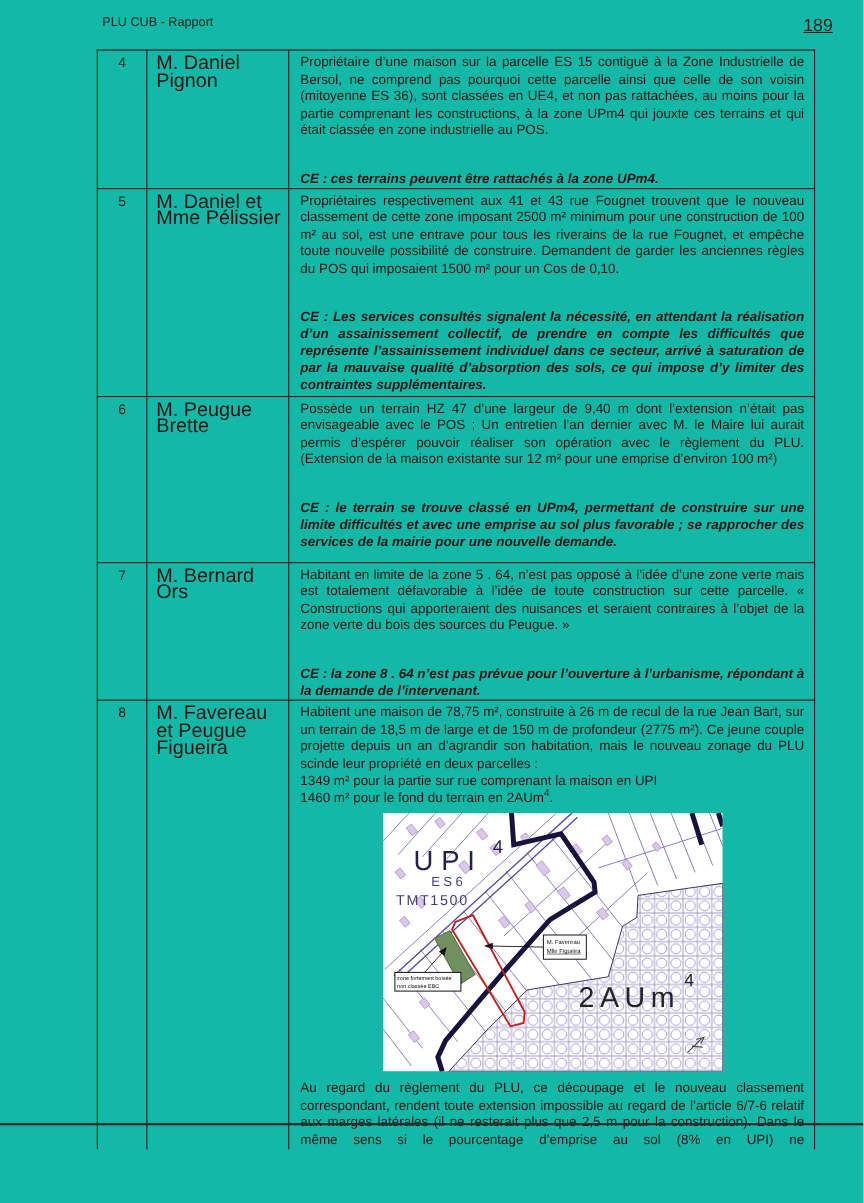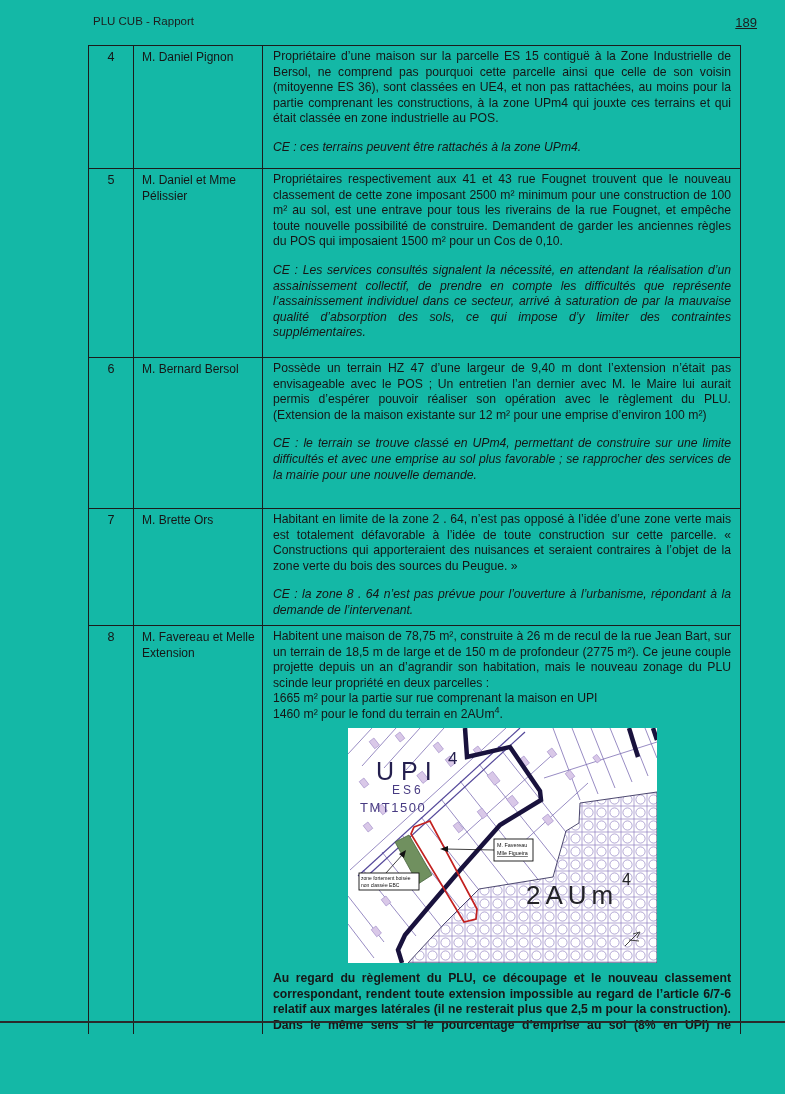--- a/index.html
+++ b/index.html
@@ -1,28 +1,28 @@
 <!DOCTYPE html>
 <html><head>
 <meta charset="utf-8">
 <style>
   html,body{margin:0;padding:0;background:#e8e8e6;}
   .page{position:relative;width:785px;height:1094px;background:#14b8a6;
         font-family:"Liberation Sans",sans-serif;color:#161616;overflow:hidden;}
   .hdr-left{position:absolute;left:93px;top:15px;font-size:11.5px;color:#1d1d1d;}
-  .hdr-right{position:absolute;right:28px;top:15px;font-size:13px;color:#1d1d1d;text-decoration:underline;}
+  .hdr-right{position:absolute;right:28px;top:15px;font-size:16px;color:#1d1d1d;text-decoration:underline;}
   table.main{position:absolute;left:88px;top:45px;width:653px;border-collapse:collapse;table-layout:fixed;}
   table.main td{border:1.6px solid #1c1c1c;vertical-align:top;overflow:hidden;}
   td.numcol{width:42px;text-align:center;font-size:12.6px;padding-top:4px;}
-  td.namecol{width:115px;font-size:12px;line-height:15.6px;padding:4px 5px 0 8px;margin-top:16px;}
+  td.namecol{width:115px;font-size:18px;line-height:15.6px;padding:4px 5px 0 8px;margin-top:16px;}
   td.bodycol{font-size:12.2px;line-height:15.6px;padding:3px 9px 0 10px;}
   td.bodycol p{margin:0;text-align:justify;}
-  td.bodycol p.ce{font-style:italic;margin-top:13px;}
+  td.bodycol p.ce{font-style:italic;margin-top:28px;font-weight:bold;}
   td.bodycol .plainline{text-align:left;}
-  td.bodycol p.cut{text-align-last:justify;font-weight:bold;}
+  td.bodycol p.cut{text-align-last:justify;}
   tr.lastrow td{border-bottom:none;}
   sup.s4{font-size:9px;line-height:0;vertical-align:super;}
   .maphold{width:309px;margin:5px auto 4px auto;}
   .pagecut{position:absolute;left:0;top:1021px;width:785px;border-top:2px solid #2a2a2a;}
   svg text{font-family:"Liberation Sans",sans-serif;}
 </style>
 </head>
 <body>
 
 <div class="page">
@@ -46,42 +46,42 @@
       <td class="numcol">5</td>
       <td class="namecol">M. Daniel et Mme Pélissier</td>
       <td class="bodycol">
         <p>Propriétaires respectivement aux 41 et 43 rue Fougnet trouvent que le nouveau classement de cette zone imposant 2500 m² minimum pour une construction de 100 m² au sol, est une entrave pour tous les riverains de la rue Fougnet, et empêche toute nouvelle possibilité de construire. Demandent de garder les anciennes règles du POS qui imposaient 1500 m² pour un Cos de 0,10.</p>
         <p class="ce">CE : Les services consultés signalent la nécessité, en attendant la réalisation d’un assainissement collectif, de prendre en compte les difficultés que représente l’assainissement individuel dans ce secteur, arrivé à saturation de par la mauvaise qualité d’absorption des sols, ce qui impose d’y limiter des contraintes supplémentaires.</p>
       </td>
     </tr>
 
     <tr style="height:151px;">
       <td class="numcol">6</td>
-      <td class="namecol">M. Bernard Bersol</td>
+      <td class="namecol">M. Peugue Brette</td>
       <td class="bodycol">
         <p>Possède un terrain HZ 47 d’une largeur de 9,40 m dont l’extension n’était pas envisageable avec le POS ; Un entretien l’an dernier avec M. le Maire lui aurait permis d’espérer pouvoir réaliser son opération avec le règlement du PLU. (Extension de la maison existante sur 12 m² pour une emprise d’environ 100 m²)</p>
         <p class="ce">CE : le terrain se trouve classé en UPm4, permettant de construire sur une limite difficultés et avec une emprise au sol plus favorable ; se rapprocher des services de la mairie pour une nouvelle demande.</p>
       </td>
     </tr>
 
     <tr style="height:117px;">
       <td class="numcol">7</td>
-      <td class="namecol">M. Brette Ors</td>
-      <td class="bodycol">
-        <p>Habitant en limite de la zone 2 . 64, n’est pas opposé à l’idée d’une zone verte mais est totalement défavorable à l’idée de toute construction sur cette parcelle. « Constructions qui apporteraient des nuisances et seraient contraires à l’objet de la zone verte du bois des sources du Peugue. »</p>
+      <td class="namecol">M. Bernard Ors</td>
+      <td class="bodycol">
+        <p>Habitant en limite de la zone 5 . 64, n’est pas opposé à l’idée d’une zone verte mais est totalement défavorable à l’idée de toute construction sur cette parcelle. « Constructions qui apporteraient des nuisances et seraient contraires à l’objet de la zone verte du bois des sources du Peugue. »</p>
         <p class="ce">CE : la zone 8 . 64 n’est pas prévue pour l’ouverture à l’urbanisme, répondant à la demande de l’intervenant.</p>
       </td>
     </tr>
 
     <tr class="lastrow" style="height:397px;">
       <td class="numcol">8</td>
-      <td class="namecol">M. Favereau et Melle Extension</td>
+      <td class="namecol">M. Favereau et Peugue Figueira</td>
       <td class="bodycol">
         <p>Habitent une maison de 78,75 m², construite à 26 m de recul de la rue Jean Bart, sur un terrain de 18,5 m de large et de 150 m de profondeur (2775 m²). Ce jeune couple projette depuis un an d’agrandir son habitation, mais le nouveau zonage du PLU scinde leur propriété en deux parcelles :</p>
-        <p class="plainline">1665 m² pour la partie sur rue comprenant la maison en UPI</p>
+        <p class="plainline">1349 m² pour la partie sur rue comprenant la maison en UPI</p>
         <p class="plainline"><span>1460 m² pour le fond du terrain en 2AUm</span><sup class="s4">4</sup><span>.</span></p>
 
         <div class="maphold">
         <svg width="309" height="235" viewBox="0 0 309 235">
           <defs>
             <pattern id="hatch" width="13" height="13" patternUnits="userSpaceOnUse">
               <rect width="13" height="13" fill="#ffffff" stroke="#8f7fc0" stroke-width="0.7"></rect>
               <circle cx="6.5" cy="6.5" r="4.6" fill="none" stroke="#8f7fc0" stroke-width="0.7"></circle>
             </pattern>
           </defs>

